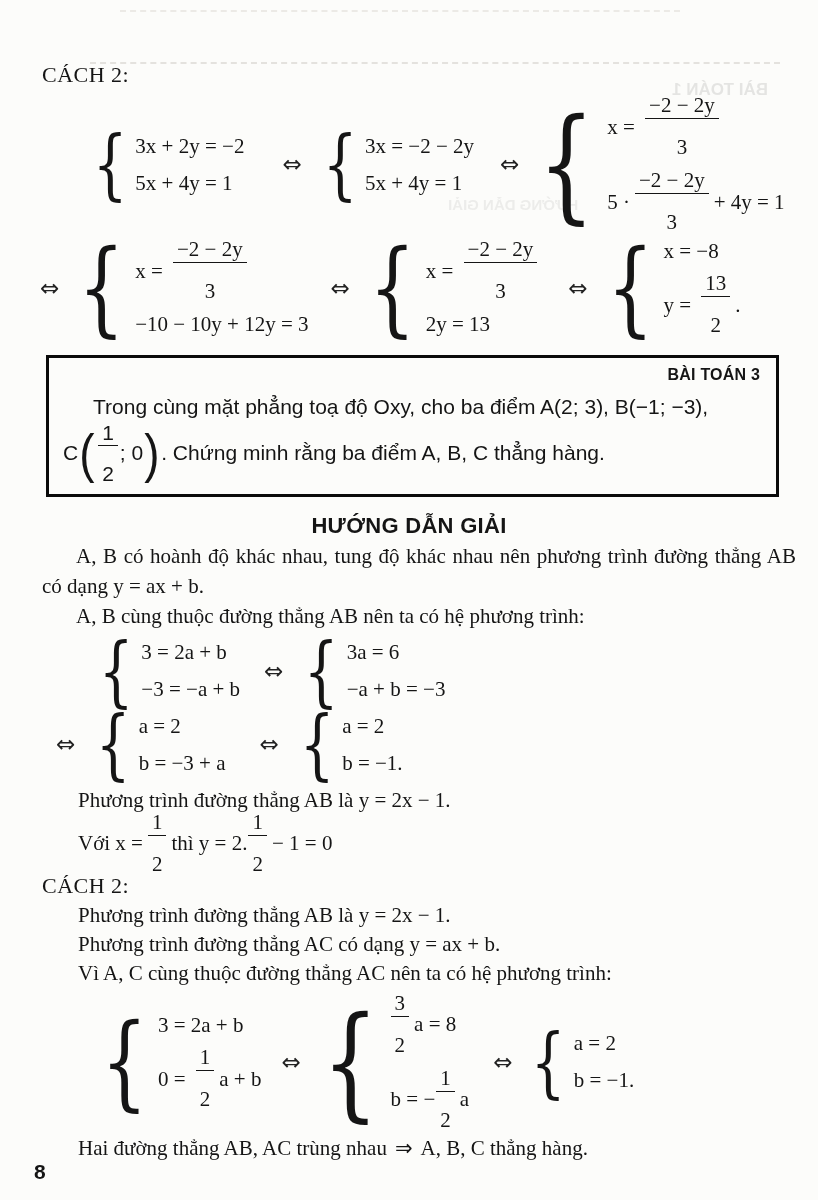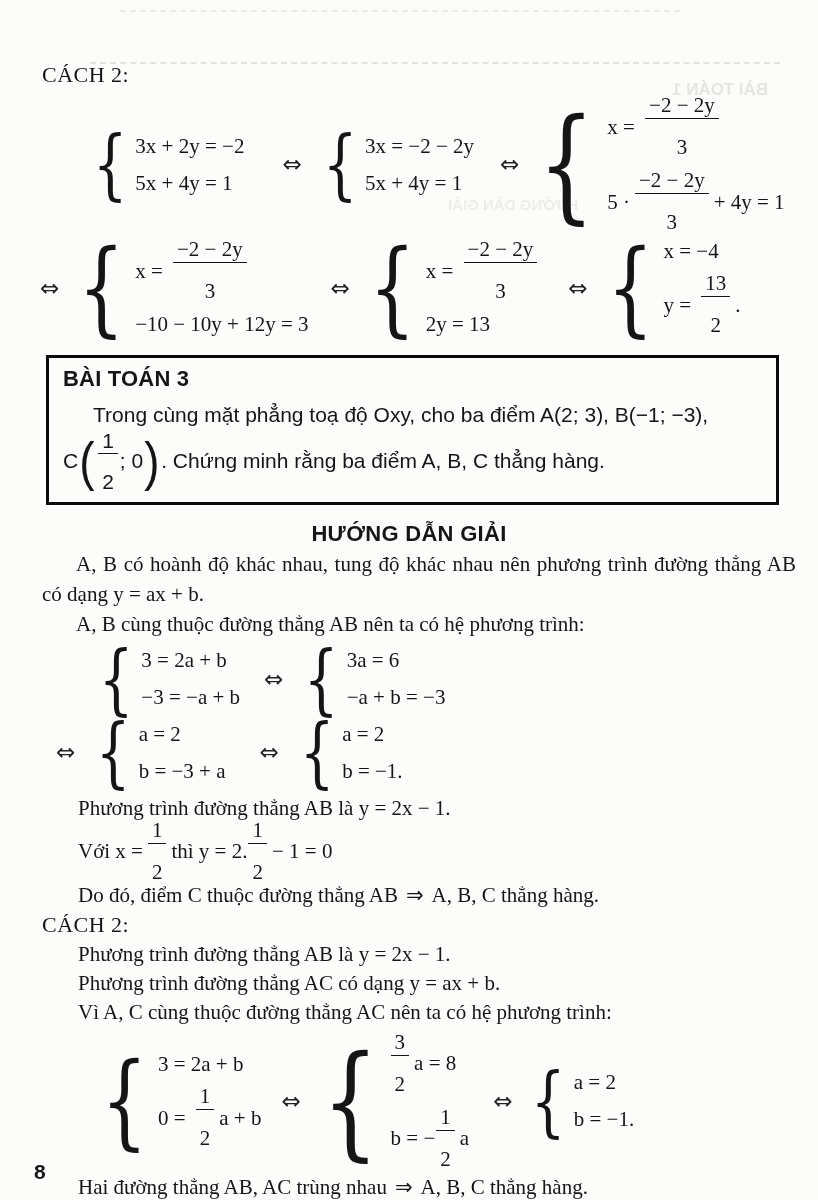--- a/index.html
+++ b/index.html
@@ -59,21 +59,21 @@
   .frac .num { border-bottom:1.8px solid #151515; padding:0 4px 1px; }
   .frac .den { padding-top:1px; }
   
   .problem-box {
     margin:18px 0 0 46px; width:733px;
     border:3.5px solid #0a0a0a;
     padding:8px 16px 10px 14px;
     font-family:"Liberation Sans", sans-serif;
     background:#fcfcfa;
   }
-  .box-title { font-weight:bold; font-size:22px; letter-spacing:.2px; }
+  .box-title { font-weight:bold; font-size:16px; letter-spacing:.2px;text-align:right; }
   .box-line1 { margin-top:8px; text-indent:30px; text-align:justify; line-height:30px; font-size:21px; }
   .box-line2 { display:flex; align-items:center; height:62px; font-size:21px; }
   .bigparen { font-size:54px; font-weight:300; line-height:1; transform:scaleX(.85); display:inline-block; }
   .box-line2 .frac { line-height:22px; margin:0 2px; }
   
   .solution-heading {
     margin-top:16px; text-align:center;
     font-family:"Liberation Sans", sans-serif; font-weight:bold; font-size:22px;
     letter-spacing:.3px;
   }
@@ -145,21 +145,21 @@
         <div class="mline">
           <span>x = </span><span class="frac"><span class="num">−2 − 2y</span><span class="den">3</span></span>
         </div>
         <div class="mline">2y = 13</div>
       </div>
     </div>
     <span class="arrow" style="margin-left:26px;">⇔</span>
     <div class="sys b3" style="margin-left:10px;">
       <span class="brace">{</span>
       <div class="lines">
-        <div class="mline">x = −4</div>
+        <div class="mline">x = −8</div>
         <div class="mline">
           <span>y = </span><span class="frac"><span class="num">13</span><span class="den">2</span></span><span>.</span>
         </div>
       </div>
     </div>
   </div>
 
   <div class="problem-box">
     <div class="box-title">BÀI TOÁN 3</div>
     <div class="box-line1">Trong cùng mặt phẳng toạ độ Oxy, cho ba điểm A(2; 3), B(−1; −3),</div>
@@ -227,23 +227,20 @@
         <span class="den">2</span>
       </span>
     <span>thì y = 2.</span>
     <span class="frac" style="margin-left:1px;">
         <span class="num">1</span>
         <span class="den">2</span>
       </span>
     <span>− 1 = 0</span>
   </div>
 
-  <div class="text-line mt2">
-    <span>Do đó, điểm C thuộc đường thẳng AB</span><span class="sym imp">⇒</span><span>A, B, C thẳng hàng.</span>
-  </div>
 
   <div class="cach-label mt2">CÁCH 2:</div>
   <div class="text-line mt2">Phương trình đường thẳng AB là y = 2x − 1.</div>
   <div class="text-line">Phương trình đường thẳng AC có dạng y = ax + b.</div>
   <div class="text-line">Vì A, C cùng thuộc đường thẳng AC nên ta có hệ phương trình:</div>
 
   <div class="eq-row mt4" style="padding-left:92px;">
     <div class="sys b3">
       <span class="brace">{</span>
       <div class="lines">

